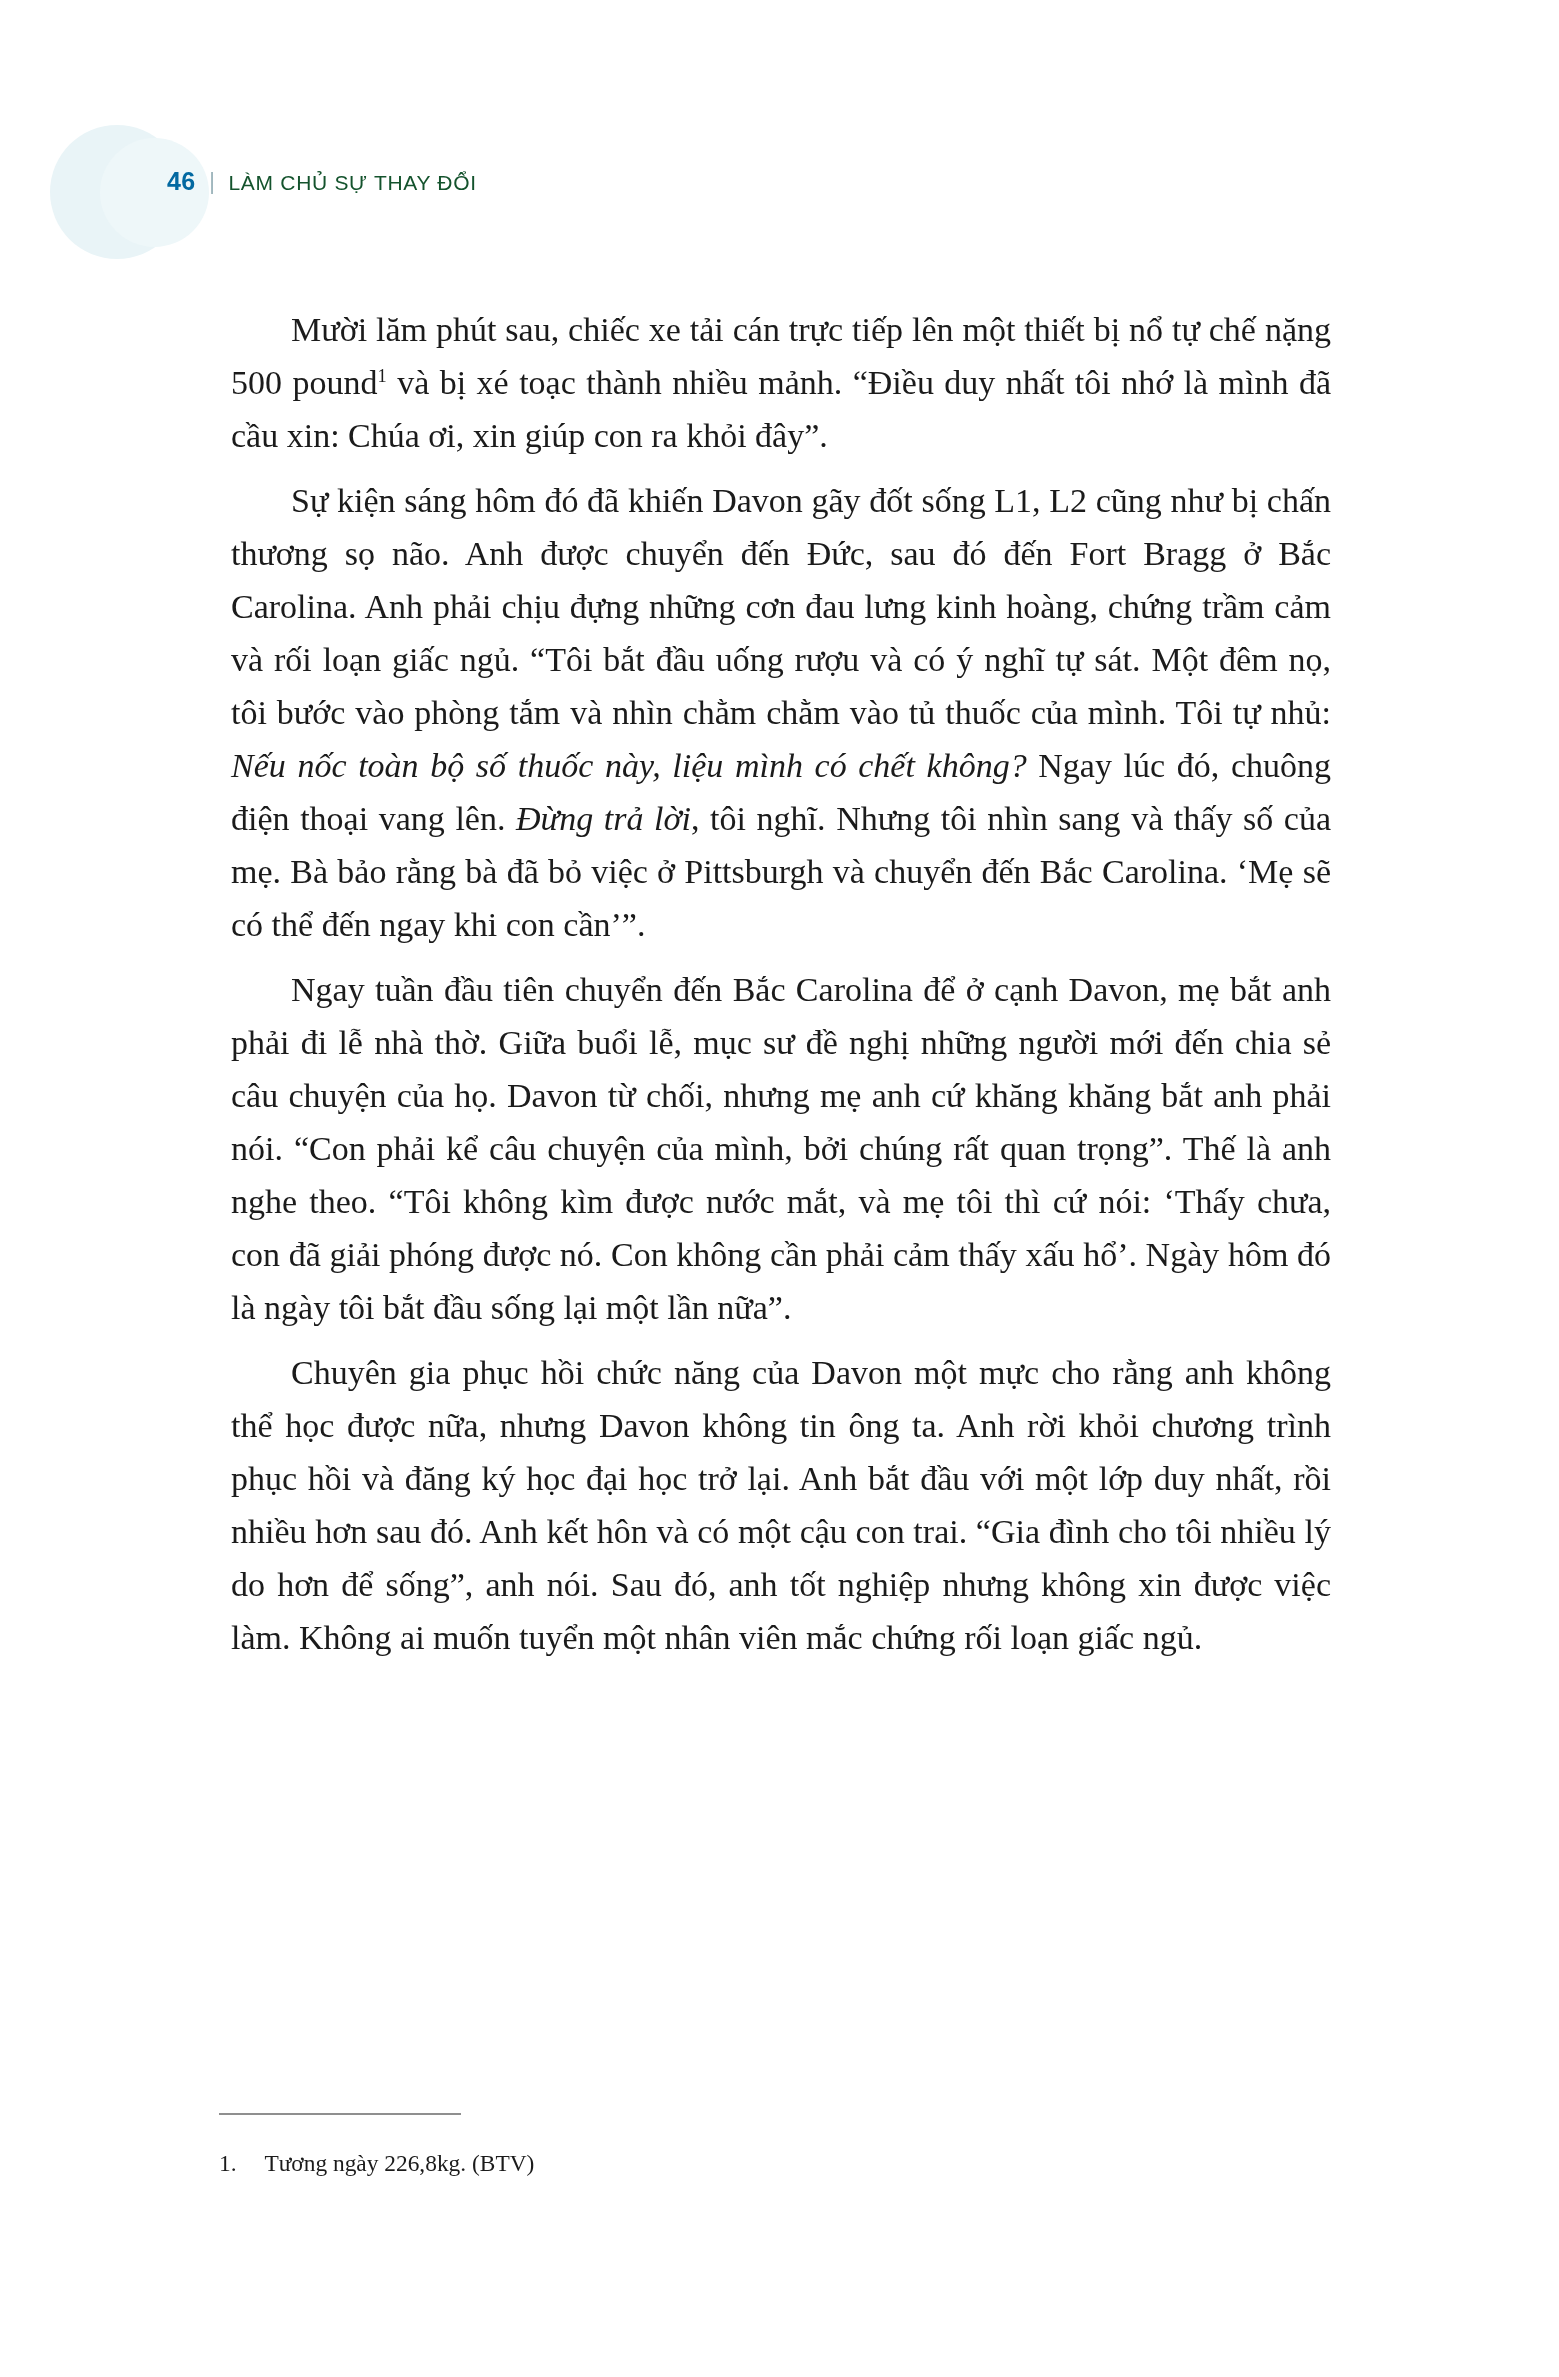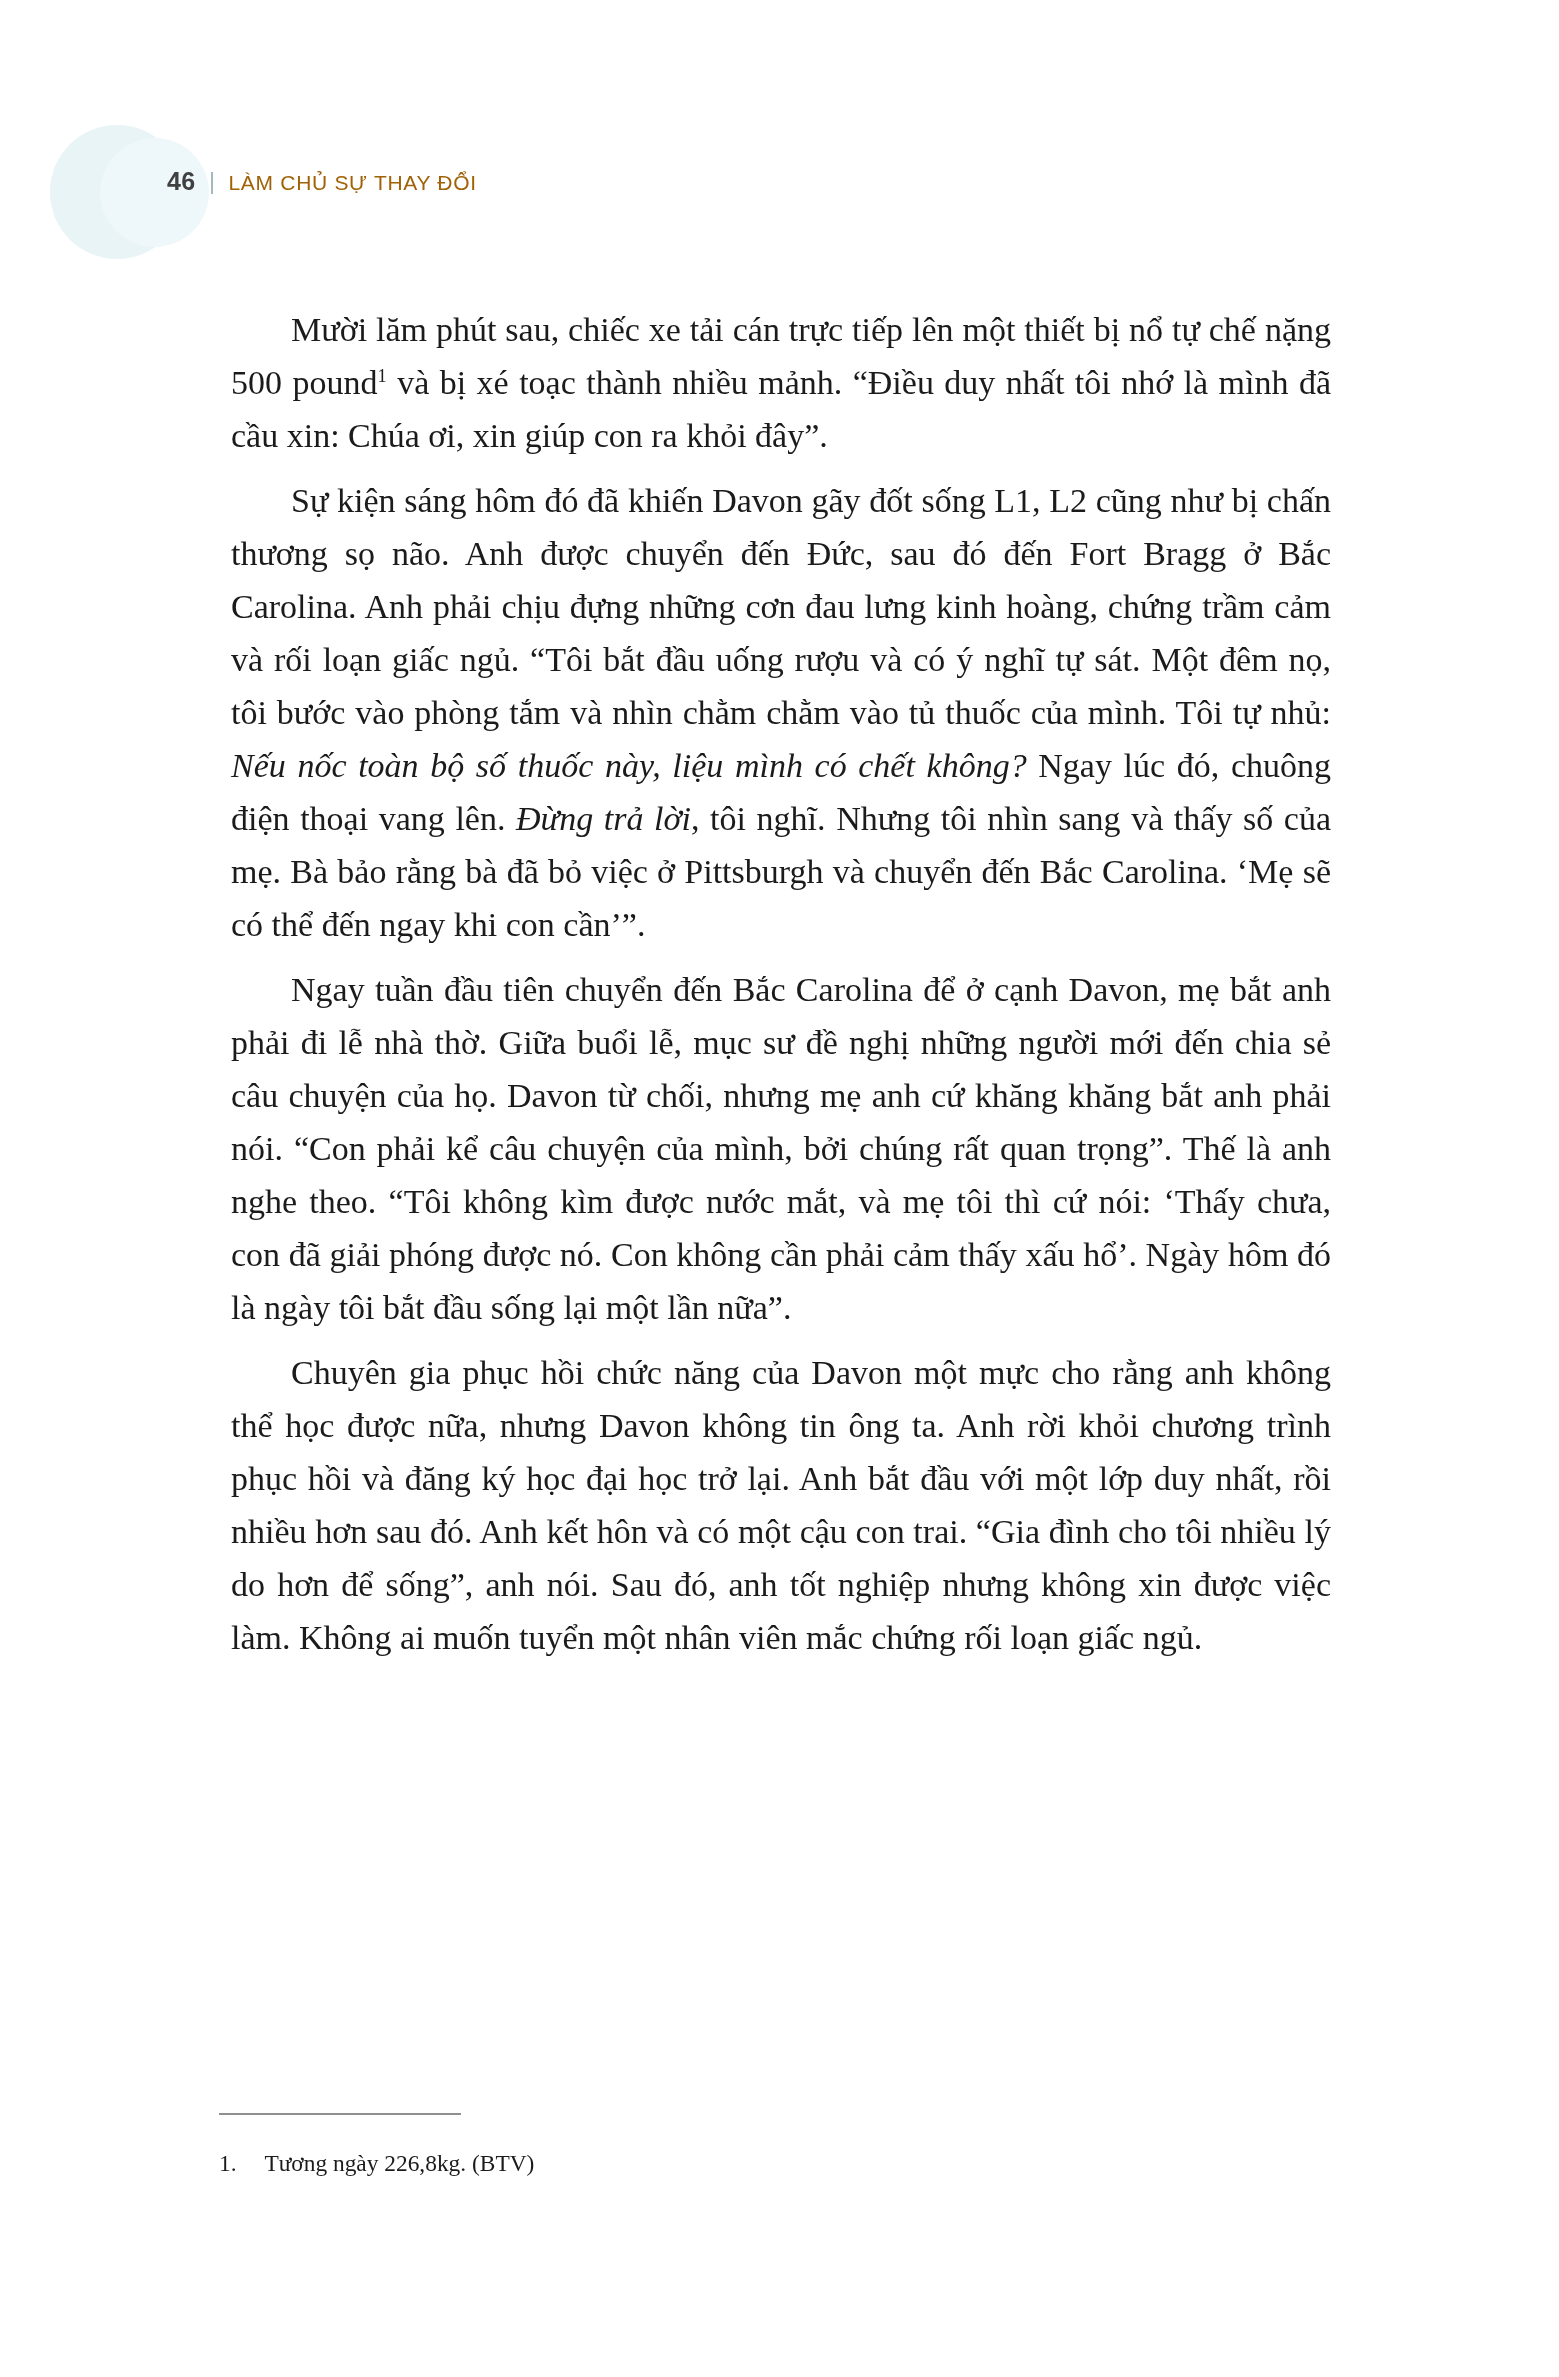--- a/index.html
+++ b/index.html
@@ -45,34 +45,34 @@
     top: 167px;
     display: flex;
     align-items: baseline;
     gap: 13.4px;
     white-space: nowrap;
   }
   .folio {
     font-family: "Liberation Sans", sans-serif;
     font-weight: bold;
     font-size: 25px;
-    color: #404040;
+    color: #0369a1;
     letter-spacing: 0.4px;
   }
   .rh-sep {
     font-family: "Liberation Sans", sans-serif;
     font-size: 23.4px;
     color: #9fb6bd;
     position: relative;
     top: -0.8px;
   }
   .rh-title {
     font-family: "Liberation Sans", sans-serif;
     font-size: 21px;
-    color: #a16207;
+    color: #14532d;
     letter-spacing: 0.7px;
   }
 
   
   .body-col {
     position: absolute;
     left: 219px;
     top: 291px;
     width: 1124px;
   }

